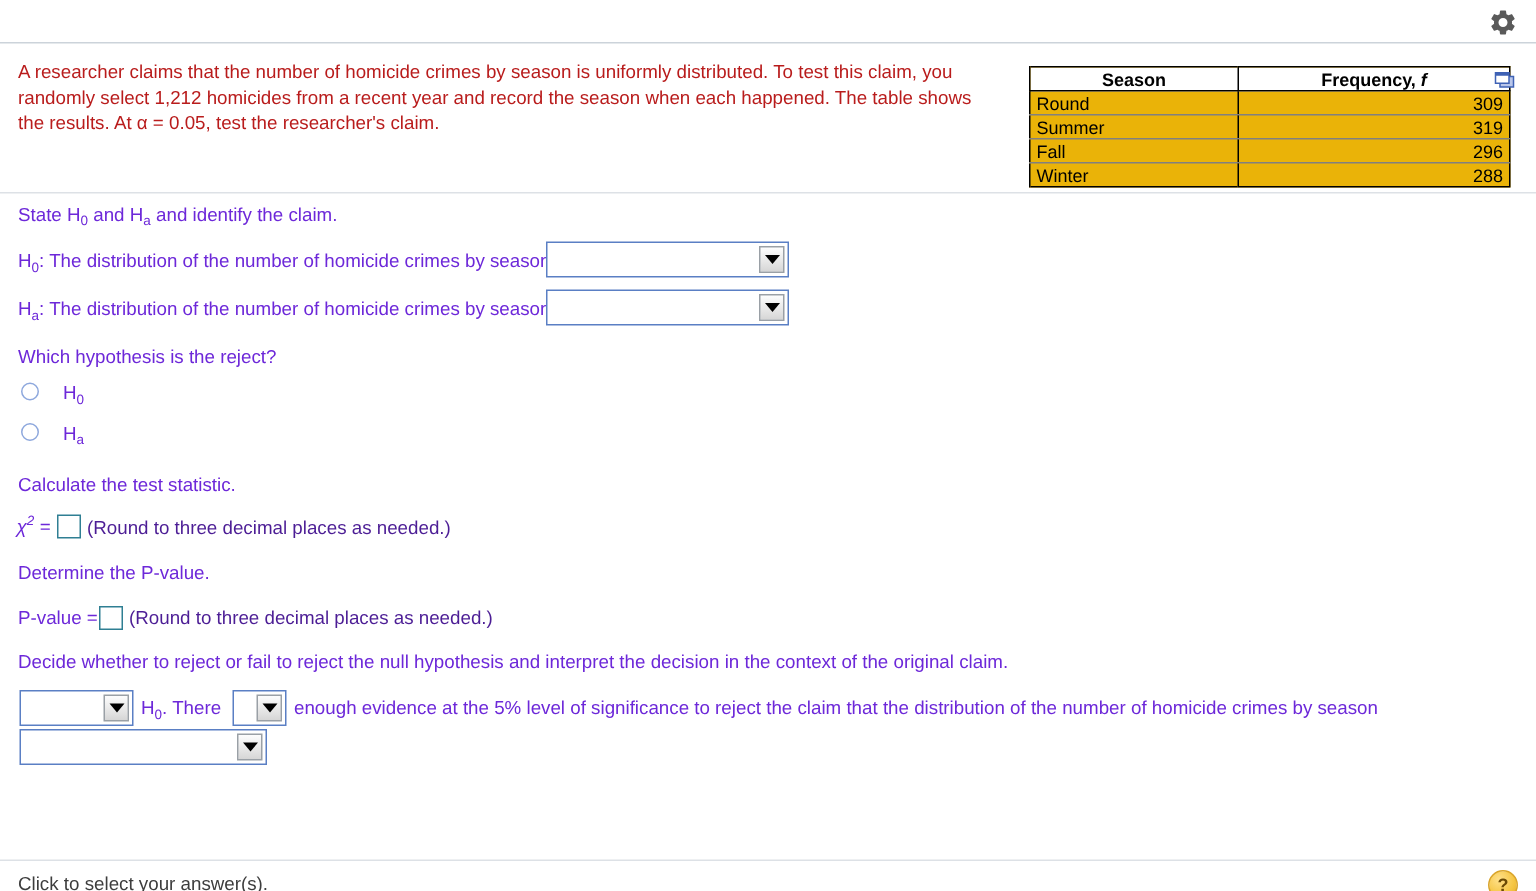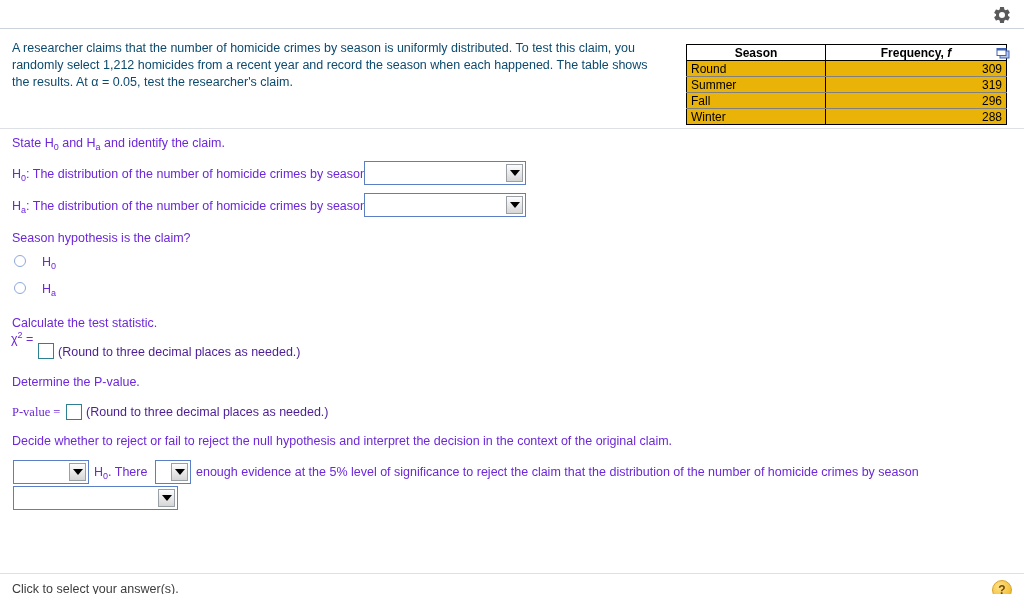--- a/index.html
+++ b/index.html
@@ -42,21 +42,21 @@
     background: #ccd3da;
   }
 
   
   .prompt {
     position: absolute;
     left: 12px; top: 40px;
     width: 648px;
     line-height: 17px;
     font-size: 12.5px;
-    color: #0c4a6e;
+    color: #b91c1c;
   }
 
   
   .table-wrap {
     position: absolute;
     left: 686px; top: 44px;
   }
   table.freq {
     border-collapse: collapse;
     border: 1px solid #000;
@@ -265,43 +265,43 @@
   <div class="line" style="left:12px; top:199px;">
     <span>H</span><sub>a</sub><span>: The distribution of the number of homicide crimes by season</span>
   </div>
   <div class="dd" style="left:364px; top:193px; width:162px;">
     <span class="dd-value"></span>
     <span class="arrow-btn">
         <span class="tri"></span>
       </span>
   </div>
 
-  <div class="line" style="left:12px; top:231px;">Season hypothesis is the claim?</div>
+  <div class="line" style="left:12px; top:231px;">Which hypothesis is the reject?</div>
 
   <div class="radio" style="left:14px; top:255px;"></div>
   <div class="line" style="left:42px; top:255px;text-align:right;">
     <span>H</span><sub>0</sub>
   </div>
 
   <div class="radio" style="left:14px; top:282px;"></div>
   <div class="line" style="left:42px; top:282px;">
     <span>H</span><sub>a</sub>
   </div>
 
   <div class="line" style="left:12px; top:316px;">Calculate the test statistic.</div>
 
-  <div class="line" style="left:11px; top:332px;">
+  <div class="line" style="left:11px; top:344px;font-style:italic;">
     <span>χ</span><sup>2</sup><span> = </span>
   </div>
   <div class="ansbox" style="left:38px; top:343px;"></div>
   <div class="hint" style="left:58px; top:345px;">(Round to three decimal places as needed.)</div>
 
   <div class="line" style="left:12px; top:375px;">Determine the P-value.</div>
 
-  <div class="line" style="left:12px; top:405px;font-family:Liberation Serif, serif;">P-value = </div>
+  <div class="line" style="left:12px; top:405px;">P-value = </div>
   <div class="ansbox" style="left:66px; top:404px;"></div>
   <div class="hint" style="left:86px; top:405px;">(Round to three decimal places as needed.)</div>
 
   <div class="line" style="left:12px; top:434px;">Decide whether to reject or fail to reject the null hypothesis and interpret the decision in the context of the original claim.</div>
 
   <div class="dd" style="left:13px; top:460px; width:76px;">
     <span class="dd-value"></span>
     <span class="arrow-btn">
         <span class="tri"></span>
       </span>

